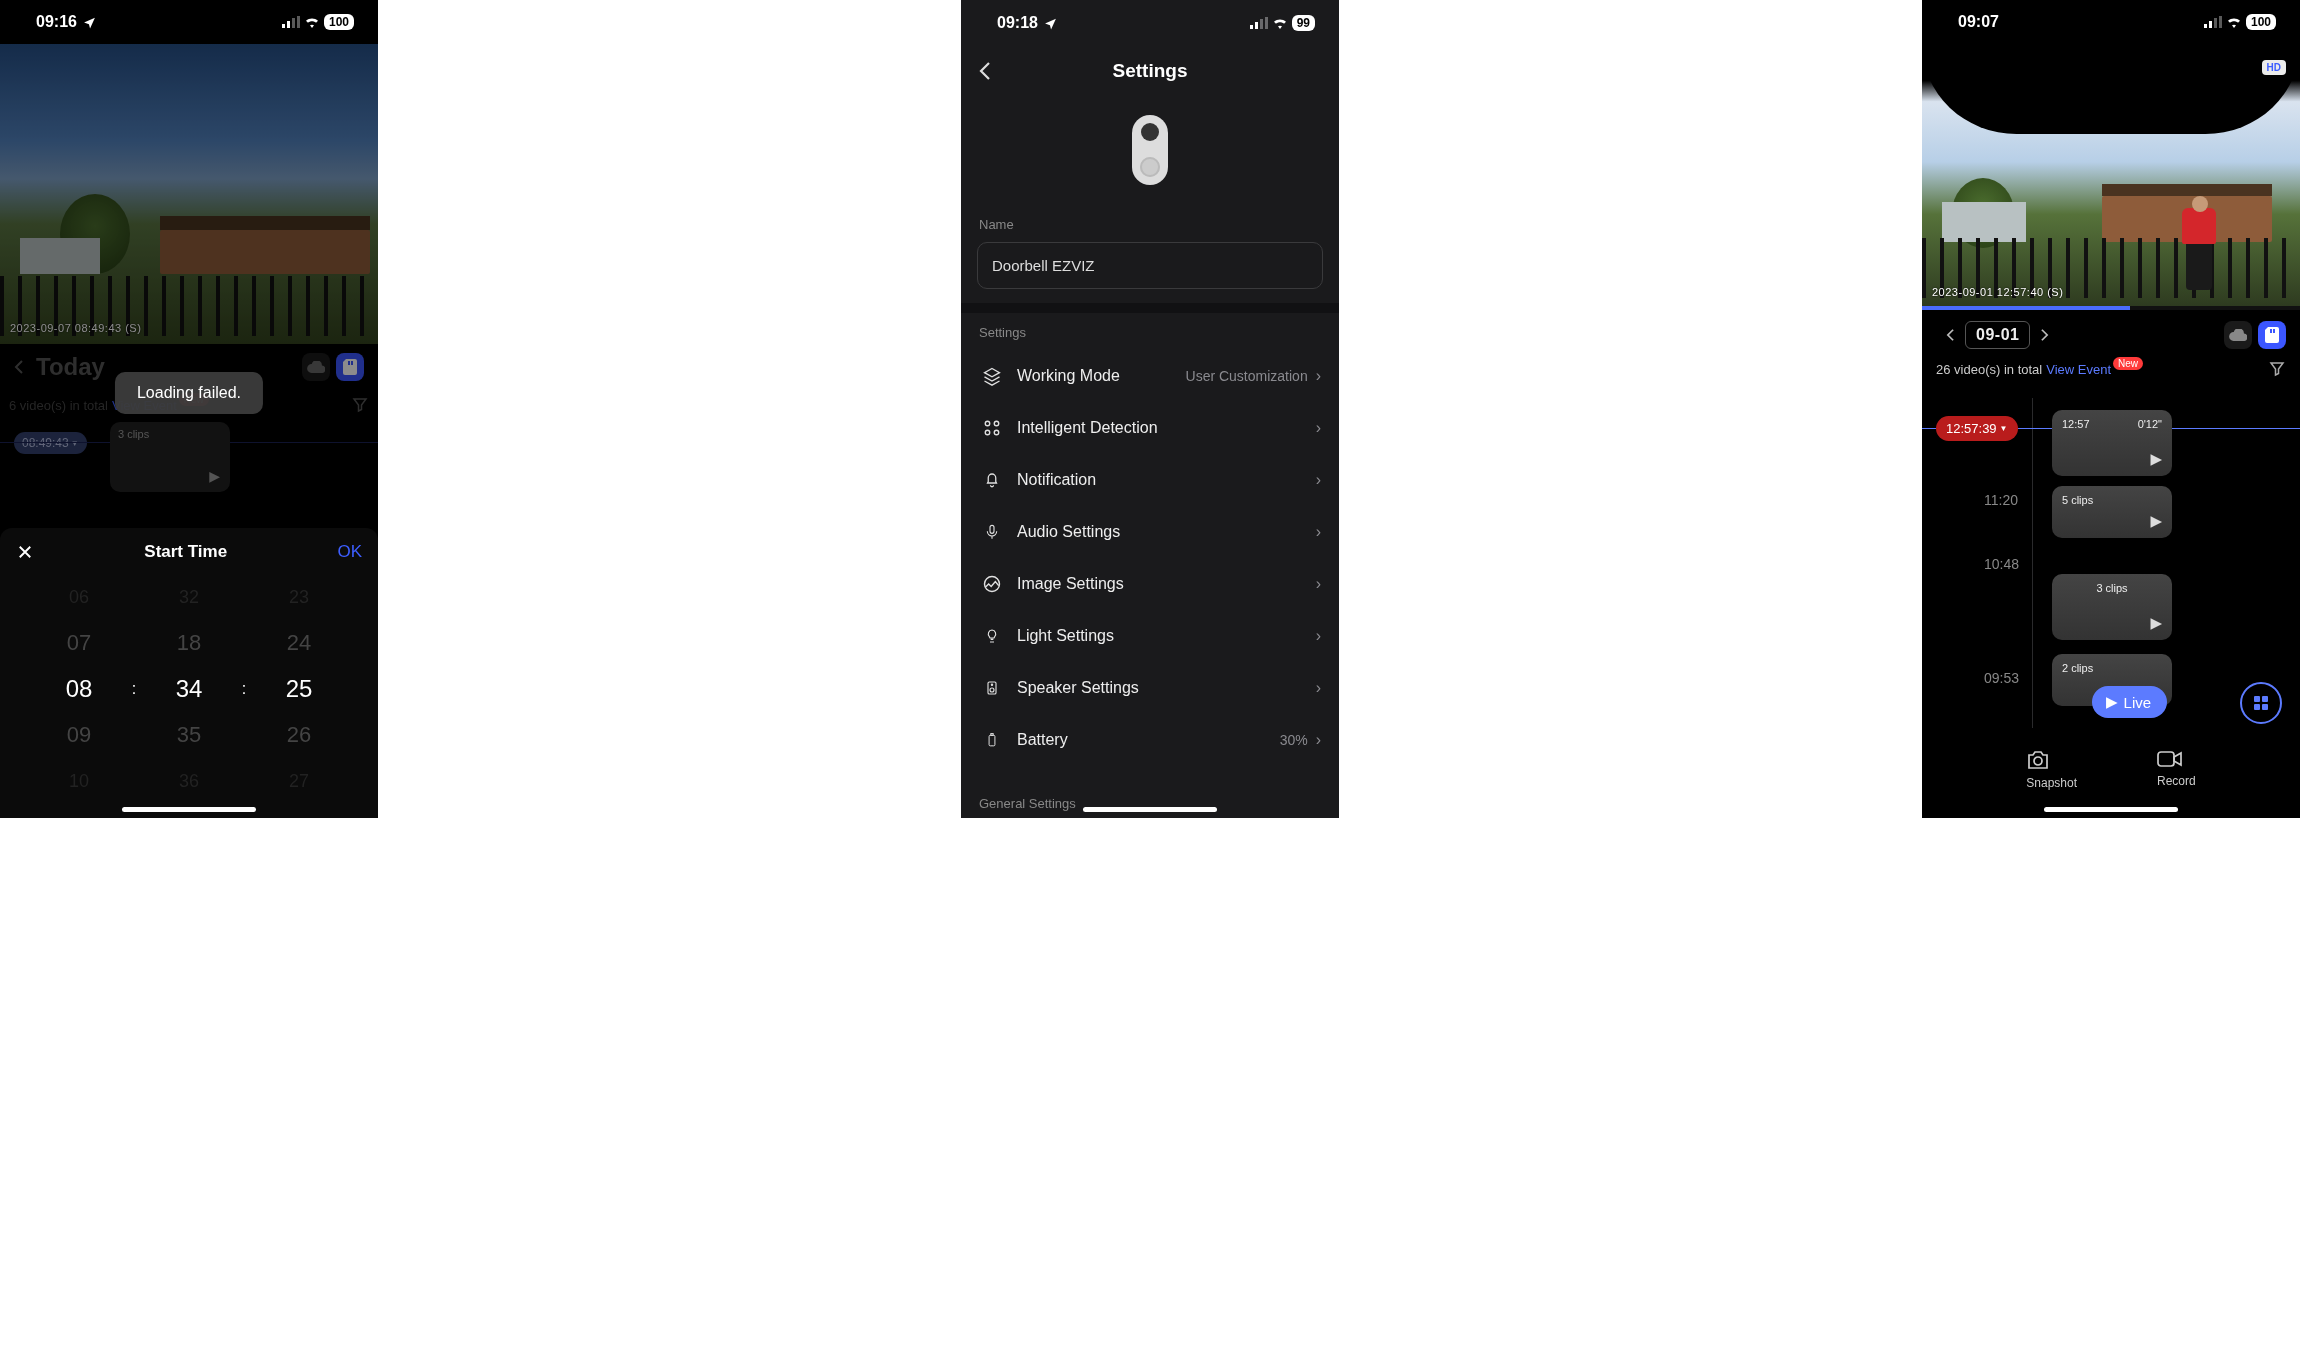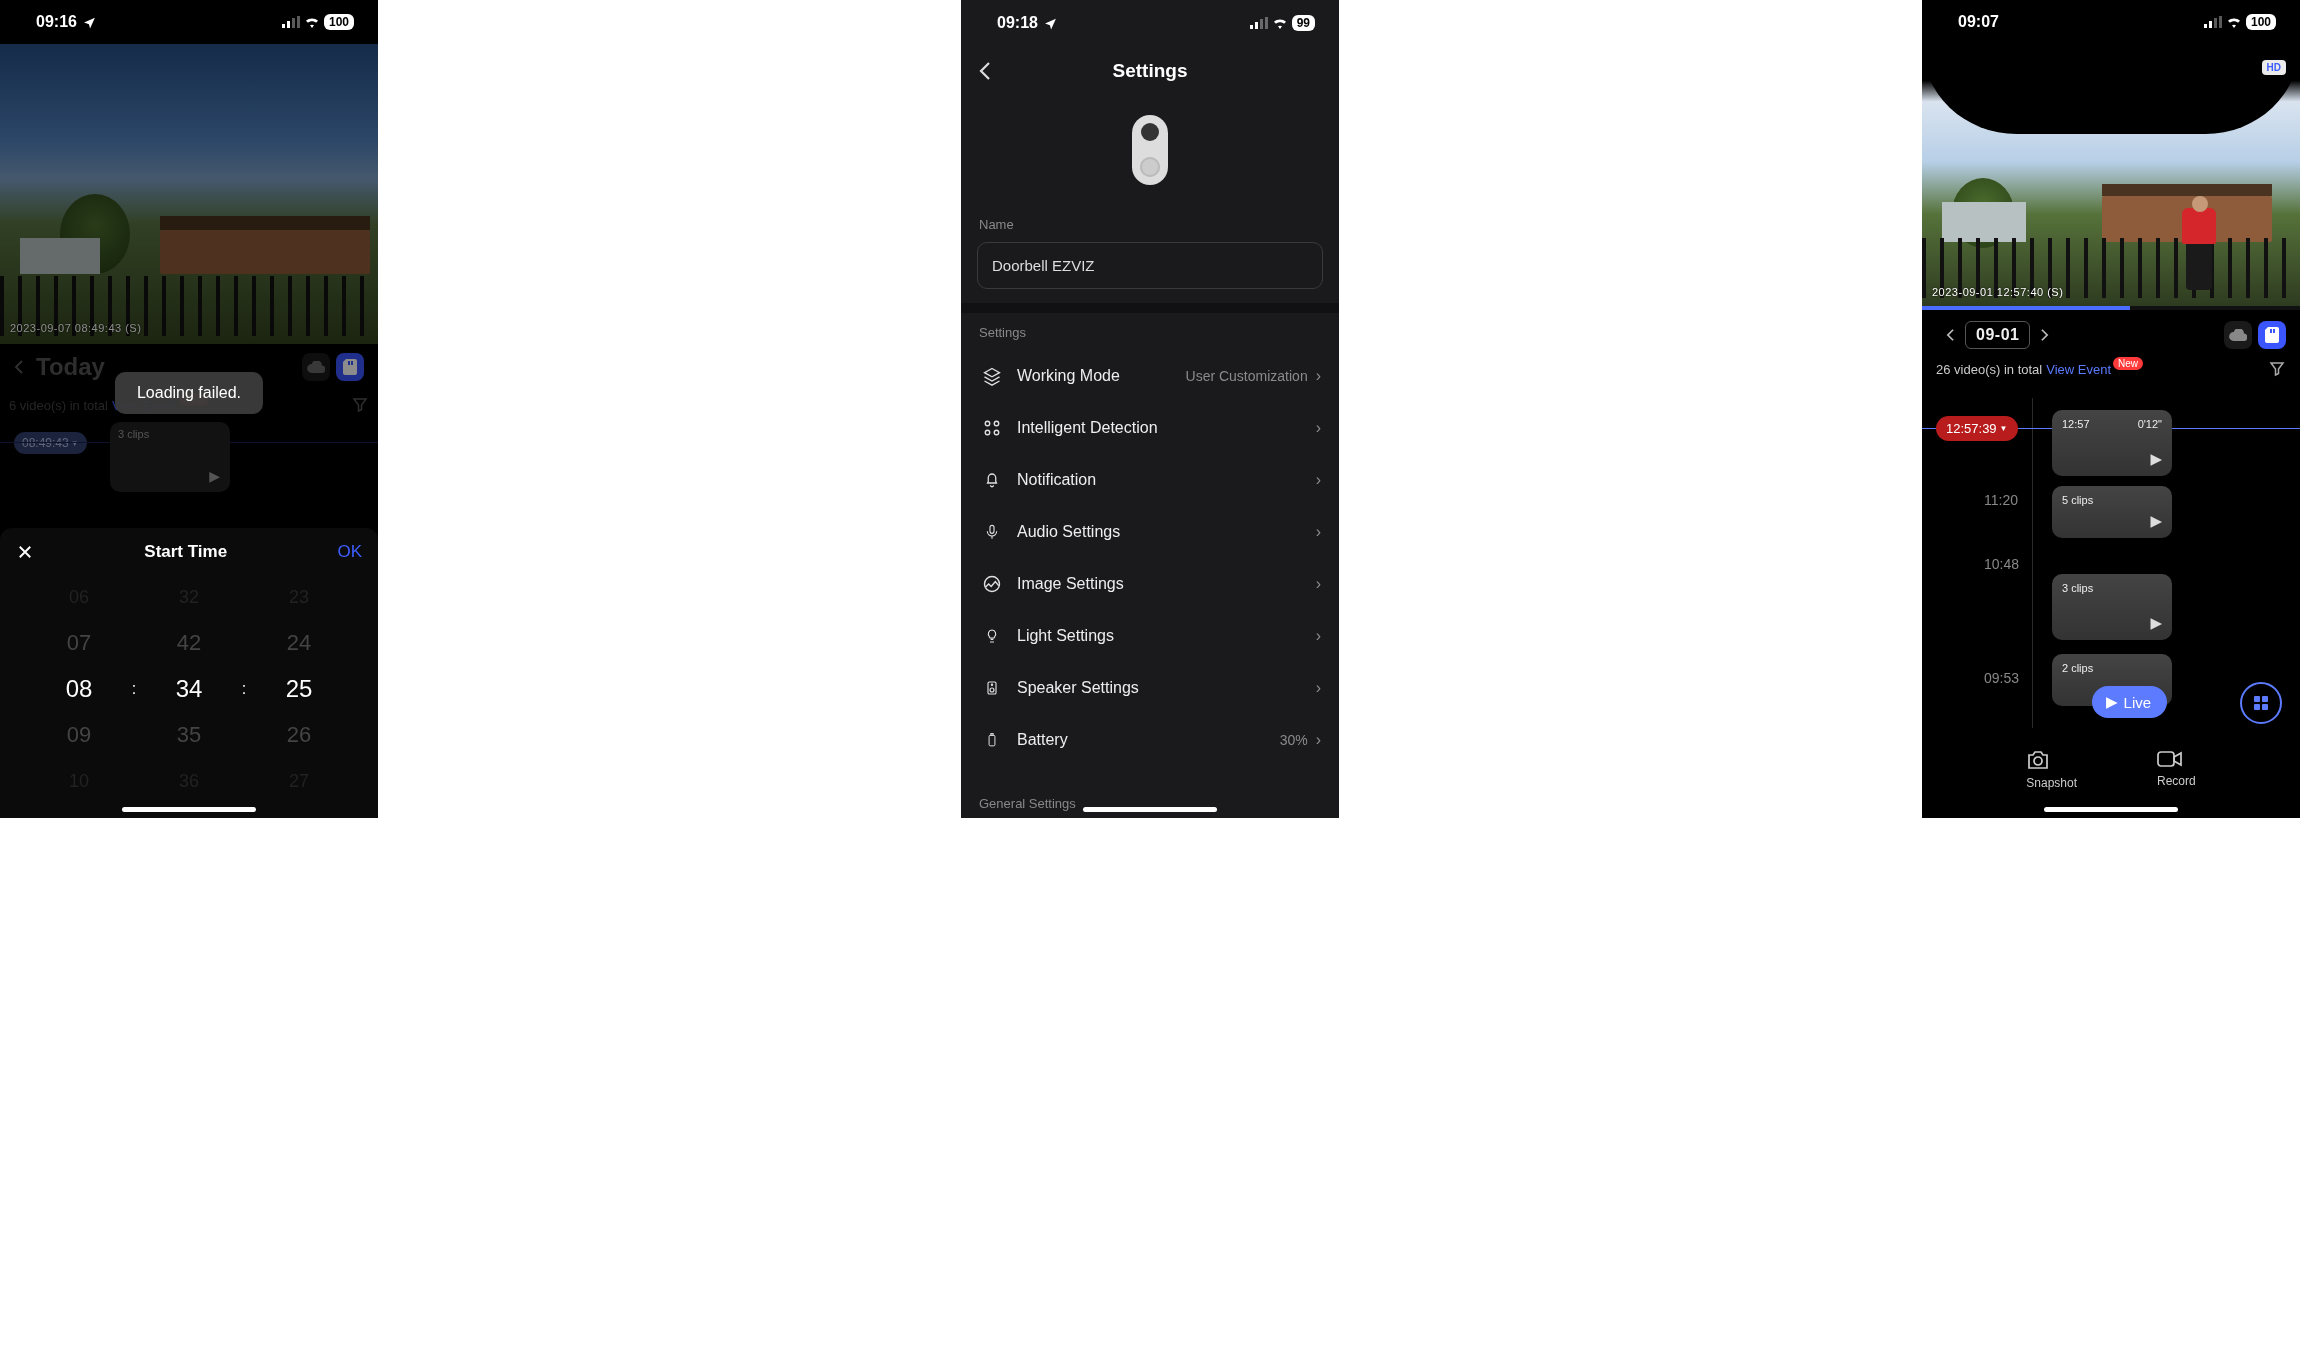--- a/index.html
+++ b/index.html
@@ -239,21 +239,21 @@
   .tl-label { position:absolute; left:62px; color:#888; font-size:14px; }
   .card3 {
     position:absolute; left:130px;
     width:120px; border-radius:10px;
     background:linear-gradient(to bottom,#444,#333);
     color:#eee; font-size:11px;
     padding:8px 10px 10px;
   }
   .card3 .meta { display:flex; justify-content:space-between; margin-bottom:16px; }
   .card3 .play { position:absolute; right:10px; bottom:8px; color:#ddd; font-size:15px; }
-  .card3.tall { height:66px; }
+  .card3.tall { height:66px;text-align:center; }
   .card3.short { height:52px; }
 
   .live-pill {
     position:absolute; left:170px; bottom:10px;
     background:#5c7bff; color:#fff;
     padding:7px 16px 7px 14px;
     border-radius:18px; font-size:15px;
     display:flex; align-items:center; gap:6px;
   }
   .fab {
@@ -402,21 +402,21 @@
       <div class="wheel">
         <div class="item dim">06</div>
         <div class="item">07</div>
         <div class="item sel">08</div>
         <div class="item">09</div>
         <div class="item dim">10</div>
       </div>
       <div class="colon">:</div>
       <div class="wheel">
         <div class="item dim">32</div>
-        <div class="item">42</div>
+        <div class="item">18</div>
         <div class="item sel">34</div>
         <div class="item">35</div>
         <div class="item dim">36</div>
       </div>
       <div class="colon">:</div>
       <div class="wheel">
         <div class="item dim">23</div>
         <div class="item">24</div>
         <div class="item sel">25</div>
         <div class="item">26</div>

